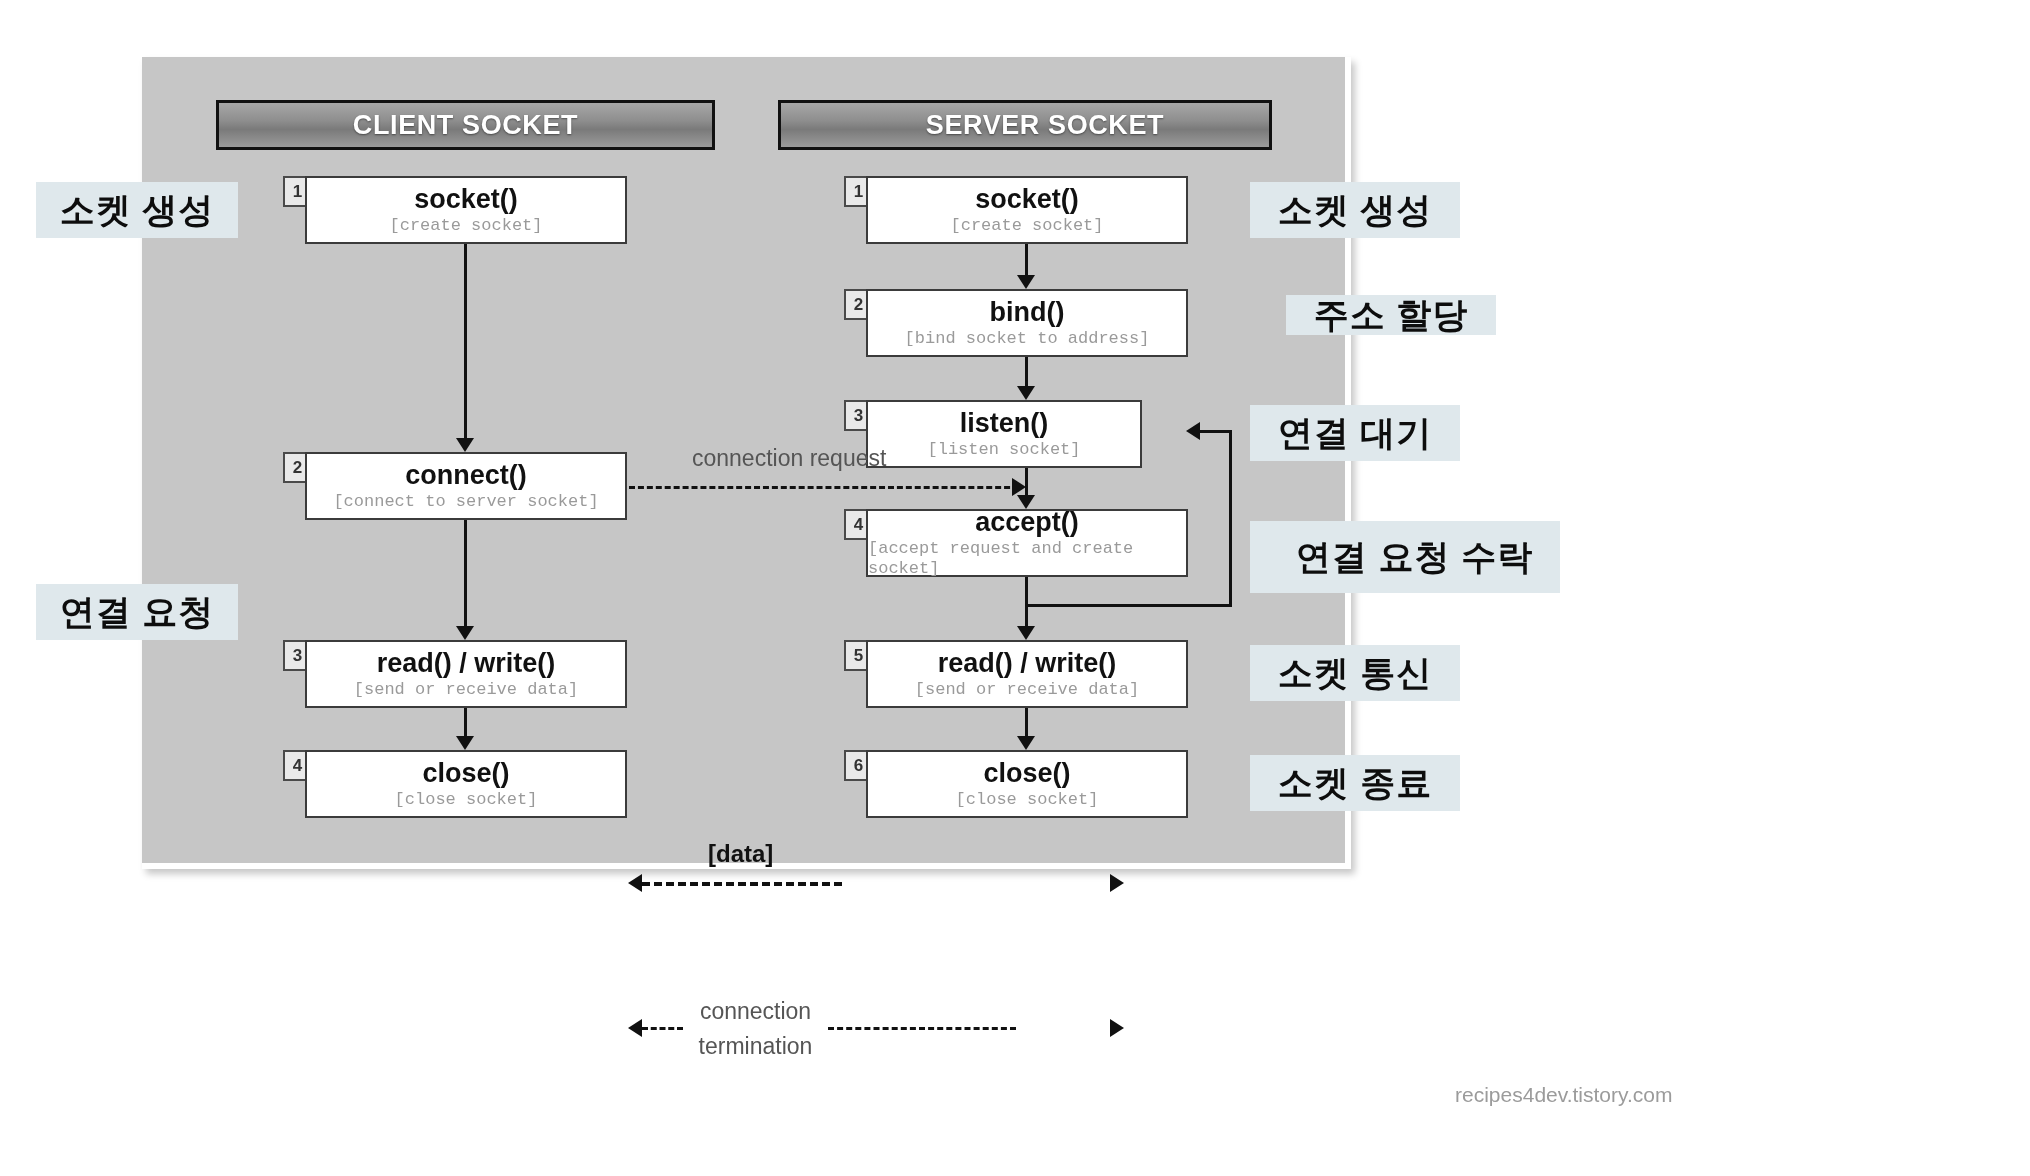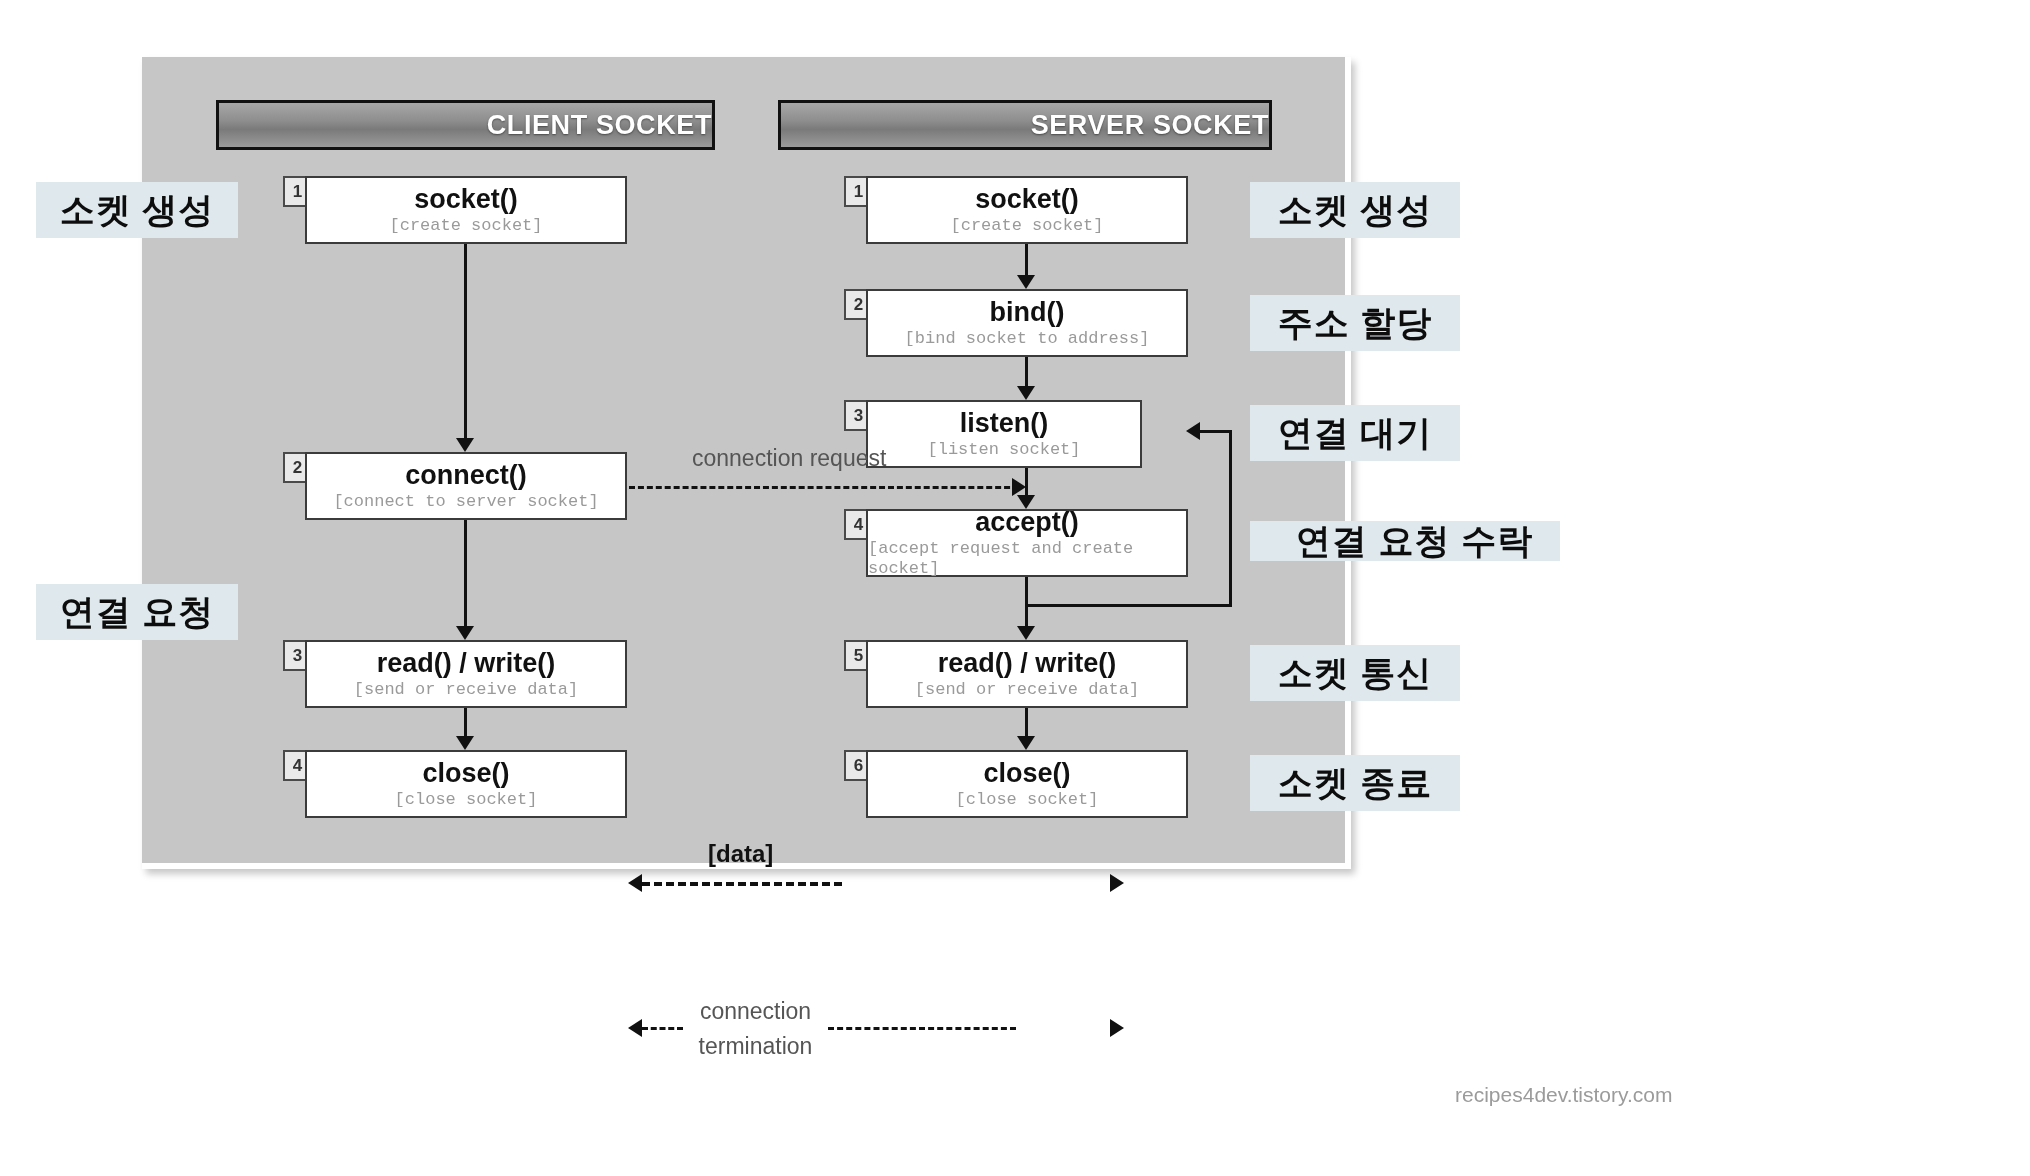--- a/index.html
+++ b/index.html
@@ -11,21 +11,21 @@
   
   .panel{position:absolute;left:142px;top:57px;width:1203px;height:806px;
          background:#c6c6c6;}
   .panel-shadow{position:absolute;left:142px;top:57px;width:1209px;height:812px;
          box-shadow:4px 5px 7px rgba(0,0,0,.22);}
 
   
   .colhead{position:absolute;height:50px;border:3px solid #111;
            background:linear-gradient(to bottom,#a7a7a7 0%,#8e8e8e 40%,#7a7a7a 60%,#9b9b9b 100%);
            color:#fff;font-weight:bold;font-size:27px;letter-spacing:.6px;
-           display:flex;align-items:center;justify-content:flex-end;
+           display:flex;align-items:center;justify-content:center;
            text-shadow:0 1px 2px rgba(0,0,0,.45);box-sizing:border-box;}
 
   
   .fbox{position:absolute;background:#fff;border:2px solid #3b3b3b;
         box-sizing:border-box;display:flex;flex-direction:column;
         align-items:center;justify-content:center;}
   .fbox .fn{font-weight:bold;font-size:27px;color:#111;line-height:1.05;}
   .fbox .desc{font-size:17px;color:#9a9a9a;line-height:1.15;margin-top:3px;font-family:Liberation Mono, monospace;}
 
   
@@ -186,27 +186,27 @@
   <div class="kchip" style="left:36px;top:182px;width:202px;height:56px;">
     <span>소켓 생성</span>
   </div>
   <div class="kchip" style="left:36px;top:584px;width:202px;height:56px;">
     <span>연결 요청</span>
   </div>
 
   <div class="kchip" style="left:1250px;top:182px;width:210px;height:56px;">
     <span>소켓 생성</span>
   </div>
-  <div class="kchip" style="left:1250px;top:295px;width:210px;height:56px;">
+  <div class="kchip" style="left:1286px;top:295px;width:210px;height:40px;">
     <span>주소 할당</span>
   </div>
   <div class="kchip" style="left:1250px;top:405px;width:210px;height:56px;">
     <span>연결 대기</span>
   </div>
-  <div class="kchip" style="left:1250px;top:521px;width:310px;height:40px;padding-left:33px;">
+  <div class="kchip" style="left:1250px;top:521px;width:310px;height:72px;padding-left:33px;">
     <span>연결 요청 수락</span>
   </div>
   <div class="kchip" style="left:1250px;top:645px;width:210px;height:56px;">
     <span>소켓 통신</span>
   </div>
   <div class="kchip" style="left:1250px;top:755px;width:210px;height:56px;">
     <span>소켓 종료</span>
   </div>
 
   <span class="watermark" style="left:1455px;top:1083px;">recipes4dev.tistory.com</span>

